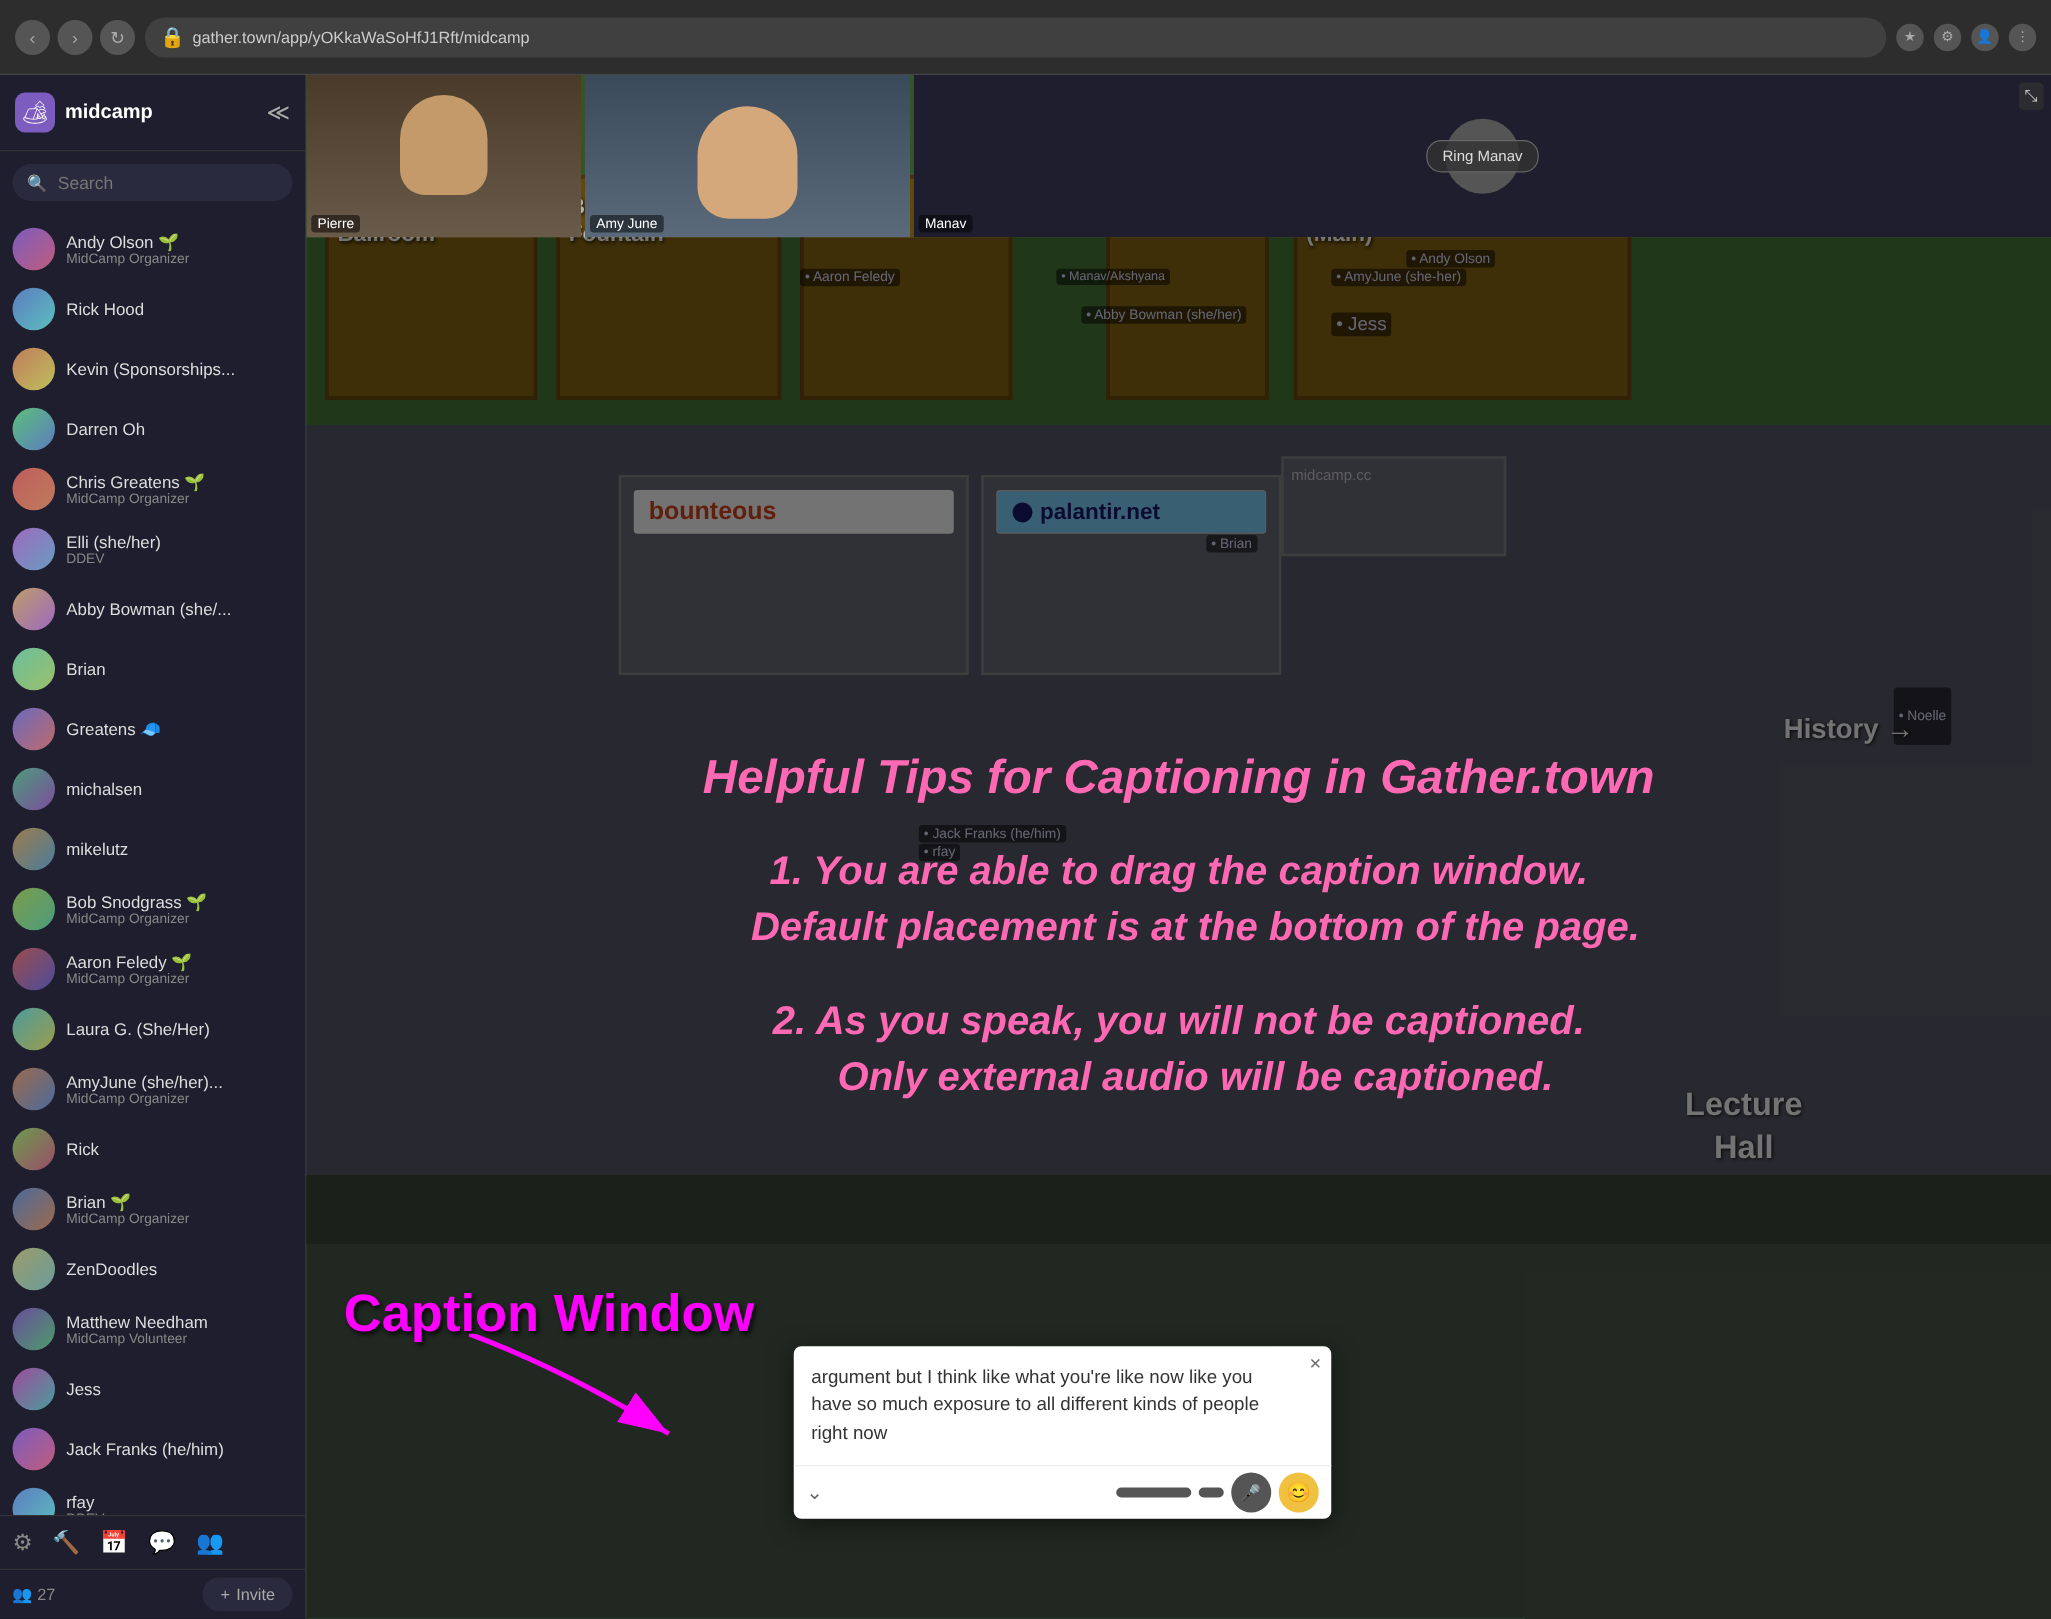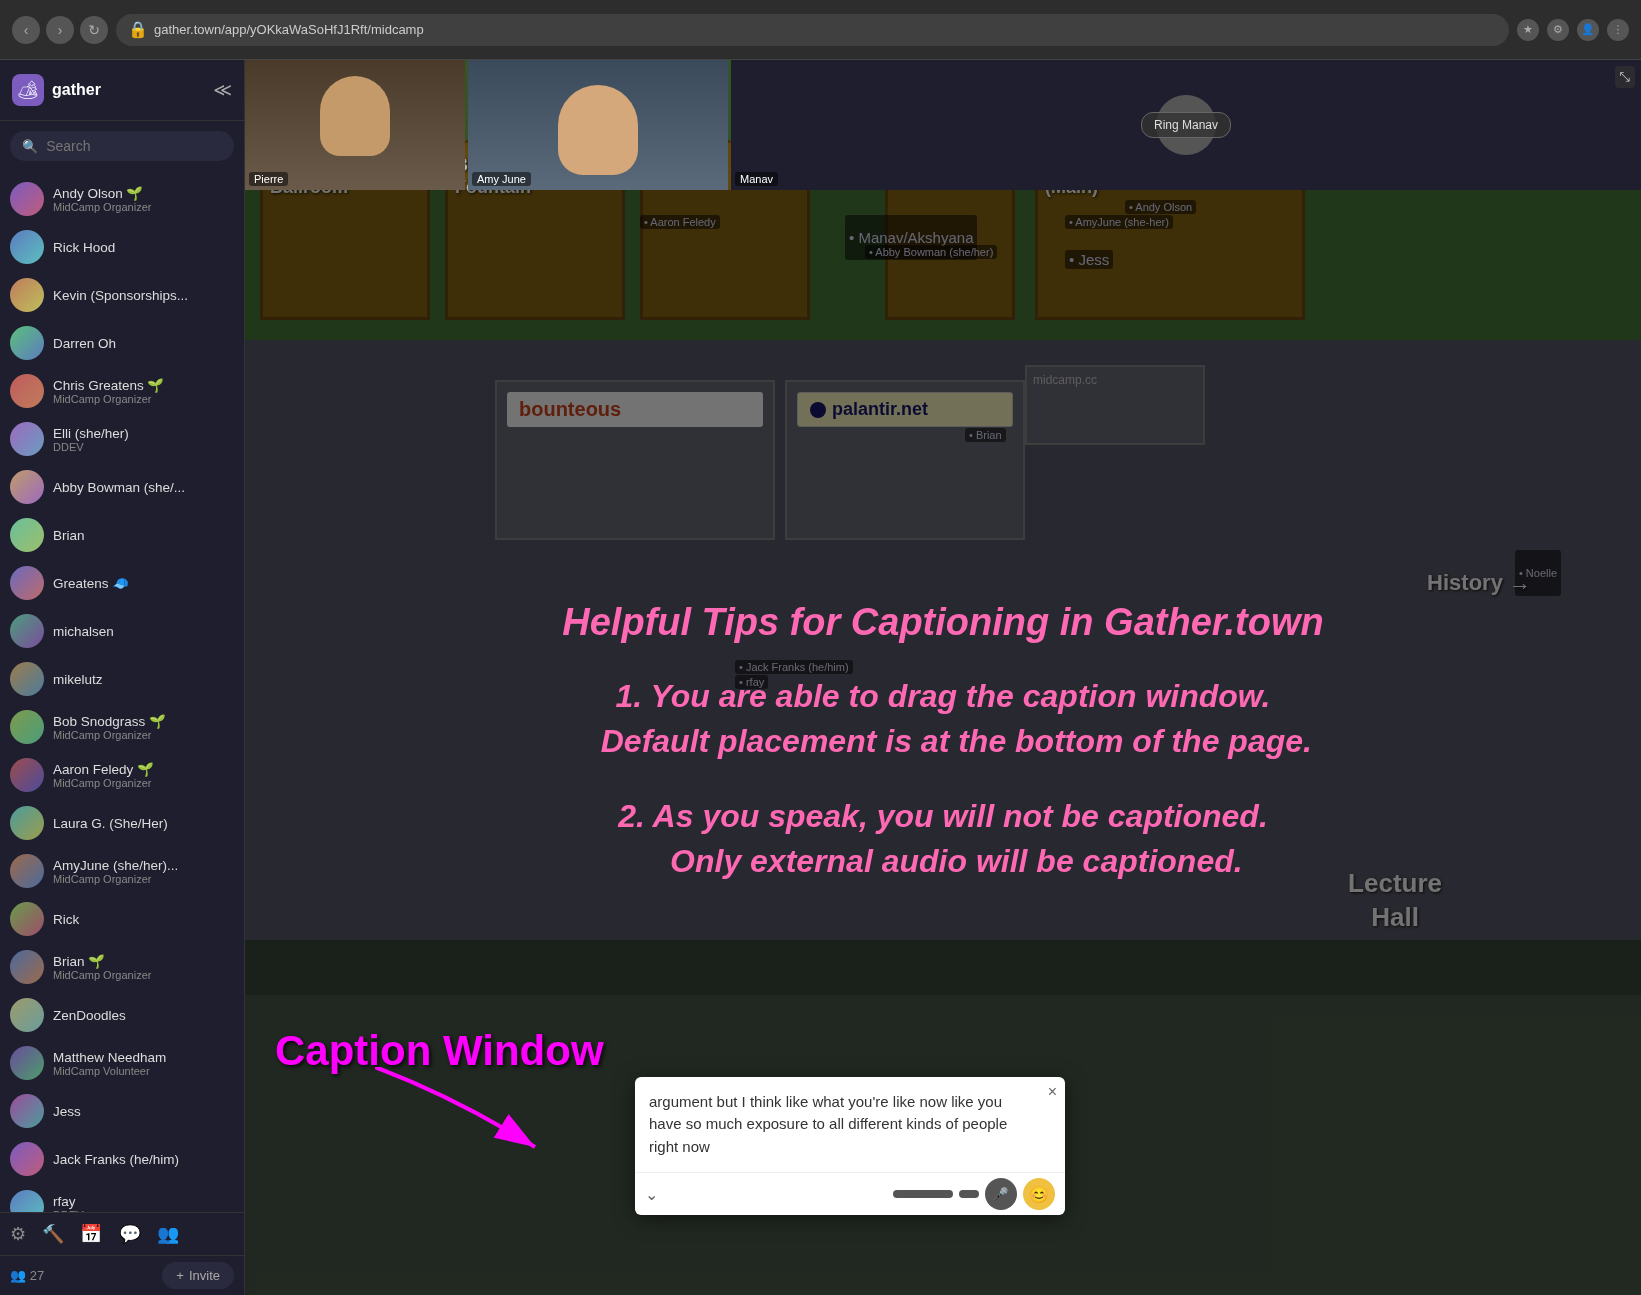--- a/index.html
+++ b/index.html
@@ -410,21 +410,21 @@
     <div class="browser-icon">⋮</div>
   </div>
 </div>
 
 <div class="main-layout">
 
   <div class="sidebar">
     <div class="sidebar-header">
       <div style="display:flex;align-items:center;gap:8px;">
         <div style="width:32px;height:32px;background:#7c5cbf;border-radius:8px;display:flex;align-items:center;justify-content:center;color:#fff;font-size:18px;">🏕</div>
-        <span class="sidebar-title">gather</span>
+        <span class="sidebar-title">midcamp</span>
       </div>
       <button class="collapse-btn">≪</button>
     </div>
 
     <div class="search-bar">
       <span class="search-icon-sm">🔍</span>
       <input class="search-input" type="text" placeholder="Search" style="">
     </div>
 
     <div class="participant-list" id="participant-list">
@@ -619,31 +619,31 @@
       <div style="position:absolute;top:95px;left:410px;color:#fff;font-size:18px;font-weight:700;text-shadow:1px 1px 3px rgba(0,0,0,0.8);">Pier</div>
       <div style="position:absolute;top:95px;left:650px;color:#fff;font-size:18px;font-weight:700;text-shadow:1px 1px 3px rgba(0,0,0,0.8);line-height:1.2;">Tower</div>
       <div style="position:absolute;top:95px;left:800px;color:#fff;font-size:18px;font-weight:700;text-shadow:1px 1px 3px rgba(0,0,0,0.8);line-height:1.2;">Cloud Gate<br>(Main)</div>
 
       <div style="position:absolute;top:280px;left:0;right:0;height:600px;background:#5a5a6a;"></div>
 
       <div style="position:absolute;top:320px;left:250px;width:280px;height:160px;background:#6a6a7a;border:2px solid #888;">
         <div style="background:#fff;padding:6px 12px;margin:10px;border-radius:3px;font-size:20px;font-weight:800;color:#d4451b;">bounteous</div>
       </div>
       <div style="position:absolute;top:320px;left:540px;width:240px;height:160px;background:#6a6a7a;border:2px solid #888;">
-        <div style="background:#fef9c3;padding:6px 12px;margin:10px;border-radius:3px;font-size:18px;font-weight:700;color:#1a1a6e;border:1px solid #ccc;display:flex;align-items:center;gap:6px;">
+        <div style="background:#7dd3fc;padding:6px 12px;margin:10px;border-radius:3px;font-size:18px;font-weight:700;color:#1a1a6e;border:1px solid #ccc;display:flex;align-items:center;gap:6px;">
           <span style="width:16px;height:16px;background:#1a1a6e;border-radius:50%;display:inline-block;"></span>
           palantir.net
         </div>
       </div>
       <div style="position:absolute;top:305px;left:780px;width:180px;height:80px;background:#6a6a7a;border:2px solid #888;">
         <div style="color:#ccc;font-size:12px;padding:6px;">midcamp.cc</div>
       </div>
 
       <div style="position:absolute;top:155px;left:395px;color:#e0e0ff;font-size:11px;background:rgba(0,0,0,0.5);padding:1px 4px;border-radius:3px;">• Aaron Feledy</div>
-      <div style="position:absolute;top:155px;left:600px;color:#e0e0ff;font-size:15px;background:rgba(0,0,0,0.5);padding:14px 4px;border-radius:3px;">• Manav/Akshyana</div>
+      <div style="position:absolute;top:155px;left:600px;color:#e0e0ff;font-size:10px;background:rgba(0,0,0,0.5);padding:1px 4px;border-radius:3px;">• Manav/Akshyana</div>
       <div style="position:absolute;top:155px;left:820px;color:#e0e0ff;font-size:11px;background:rgba(0,0,0,0.5);padding:1px 4px;border-radius:3px;">• AmyJune (she-her)</div>
       <div style="position:absolute;top:185px;left:620px;color:#e0e0ff;font-size:11px;background:rgba(0,0,0,0.5);padding:1px 4px;border-radius:3px;">• Abby Bowman (she/her)</div>
       <div style="position:absolute;top:140px;left:880px;color:#e0e0ff;font-size:11px;background:rgba(0,0,0,0.5);padding:1px 4px;border-radius:3px;">• Andy Olson</div>
       <div style="position:absolute;top:148px;left:820px;color:#e0e0ff;font-size:15px;background:rgba(0,0,0,0.5);padding:1px 4px;border-radius:3px;margin-top:42px;">• Jess</div>
       <div style="position:absolute;top:368px;left:720px;color:#e0e0ff;font-size:11px;background:rgba(0,0,0,0.5);padding:1px 4px;border-radius:3px;">• Brian</div>
       <div style="position:absolute;top:490px;right:80px;color:#e0e0ff;font-size:11px;background:rgba(0,0,0,0.5);padding:17px 4px;border-radius:3px;">• Noelle</div>
       <div style="position:absolute;top:600px;left:490px;color:#e0e0ff;font-size:11px;background:rgba(0,0,0,0.5);padding:1px 4px;border-radius:3px;">• Jack Franks (he/him)</div>
       <div style="position:absolute;top:615px;left:490px;color:#e0e0ff;font-size:11px;background:rgba(0,0,0,0.5);padding:1px 4px;border-radius:3px;">• rfay</div>
 
       <div style="position:absolute;top:510px;right:110px;color:#fff;font-size:22px;font-weight:700;text-shadow:1px 1px 3px rgba(0,0,0,0.8);">History →</div>

